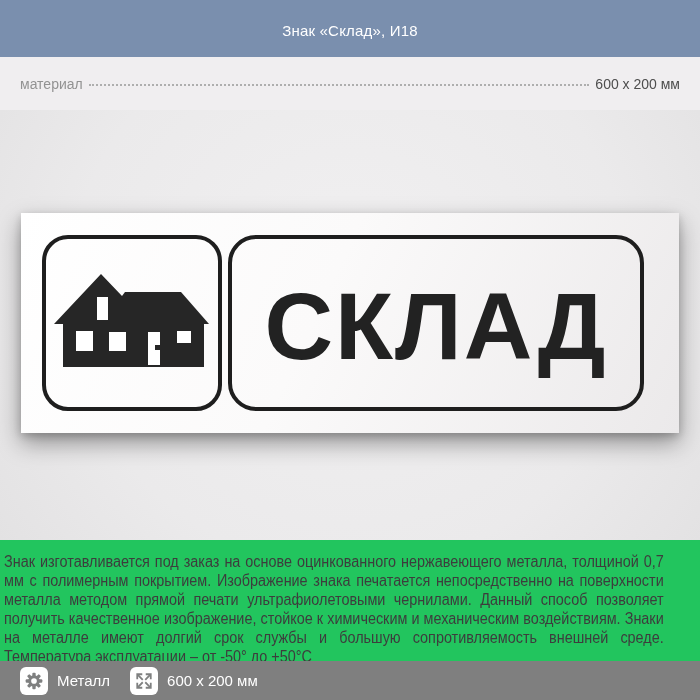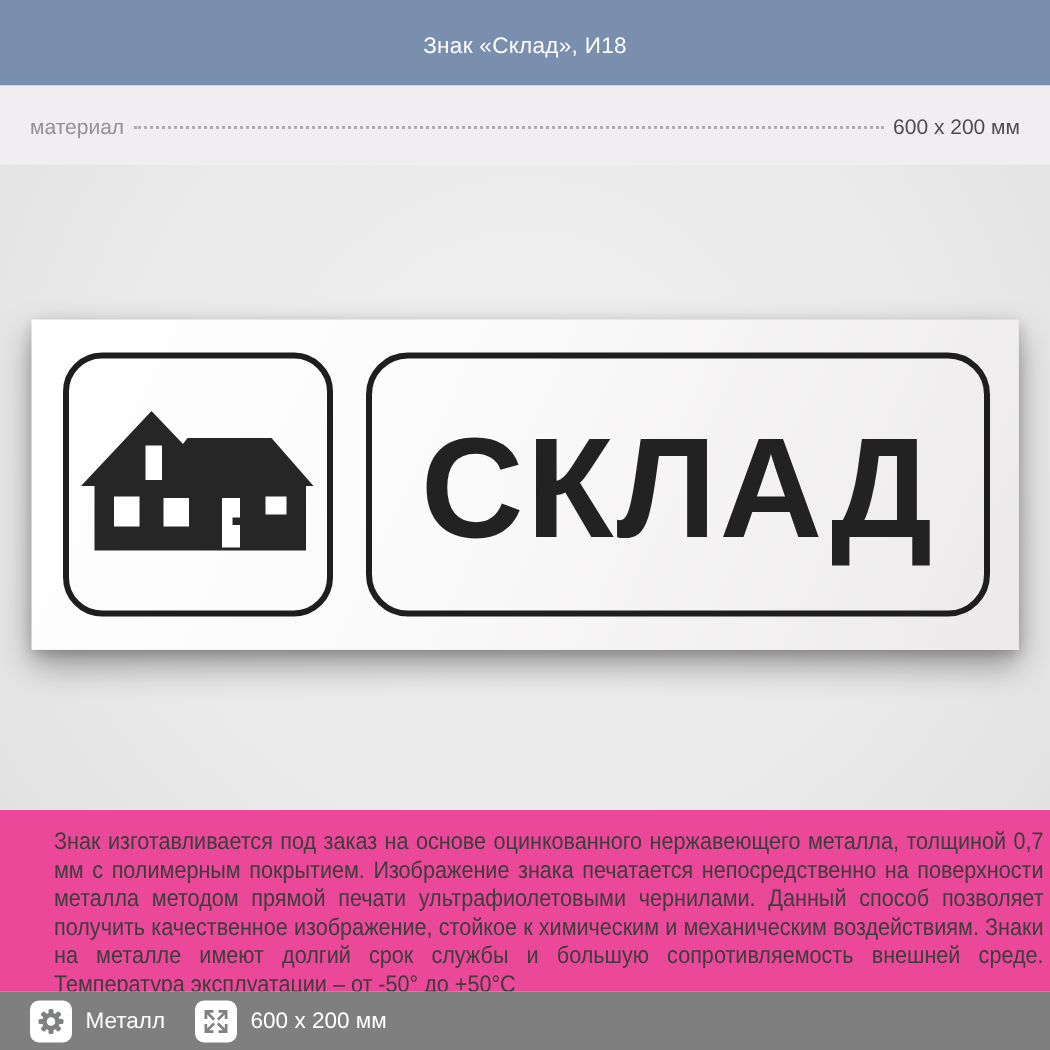--- a/index.html
+++ b/index.html
@@ -76,41 +76,41 @@
     display: flex;
     align-items: center;
     justify-content: center;
     flex: none;
   }
   .sign-text-box {
     width: 416px;
     height: 176px;
     border: 4px solid #1e1e1e;
     border-radius: 28px;
-    margin-left: 22px;
+    margin-left: 6px;
     display: flex;
     align-items: center;
     justify-content: center;
     flex: none;
   }
   .sign-word {
     font-size: 95px;
     font-weight: bold;
     letter-spacing: 2px;
     color: #222222;
     line-height: 1;
     padding-top: 6px;
     white-space: nowrap;
   }
 
   
   .description-area {
     height: 121px;
-    background: #ec4899;
-    padding: 12px 20px 0 36px;
+    background: #22c55e;
+    padding: 12px 20px 0 4px;
     overflow: hidden;
   }
   .description-text {
     width: 733px;
     transform: scaleX(0.9);
     transform-origin: left top;
     text-align: justify;
     font-size: 16px;
     line-height: 19px;
     color: #3d3d3d;

